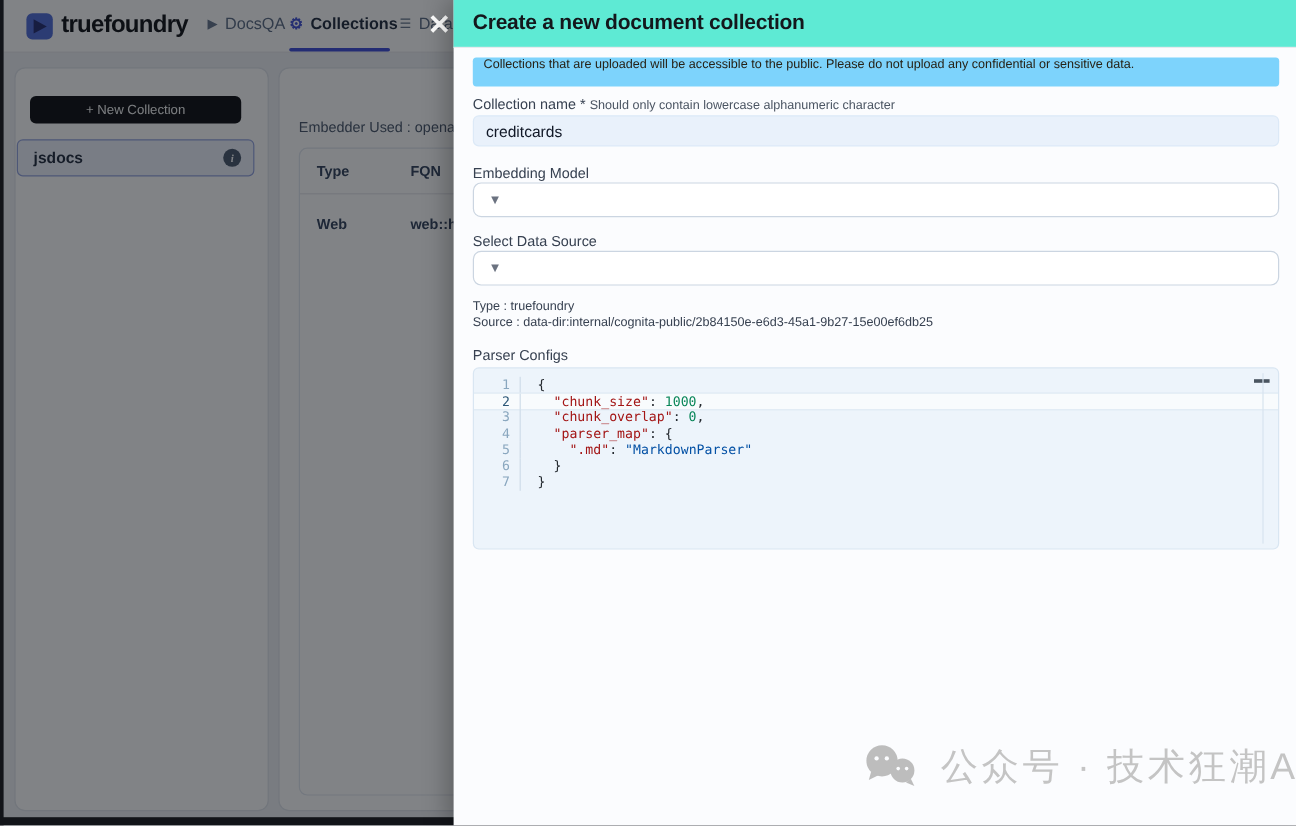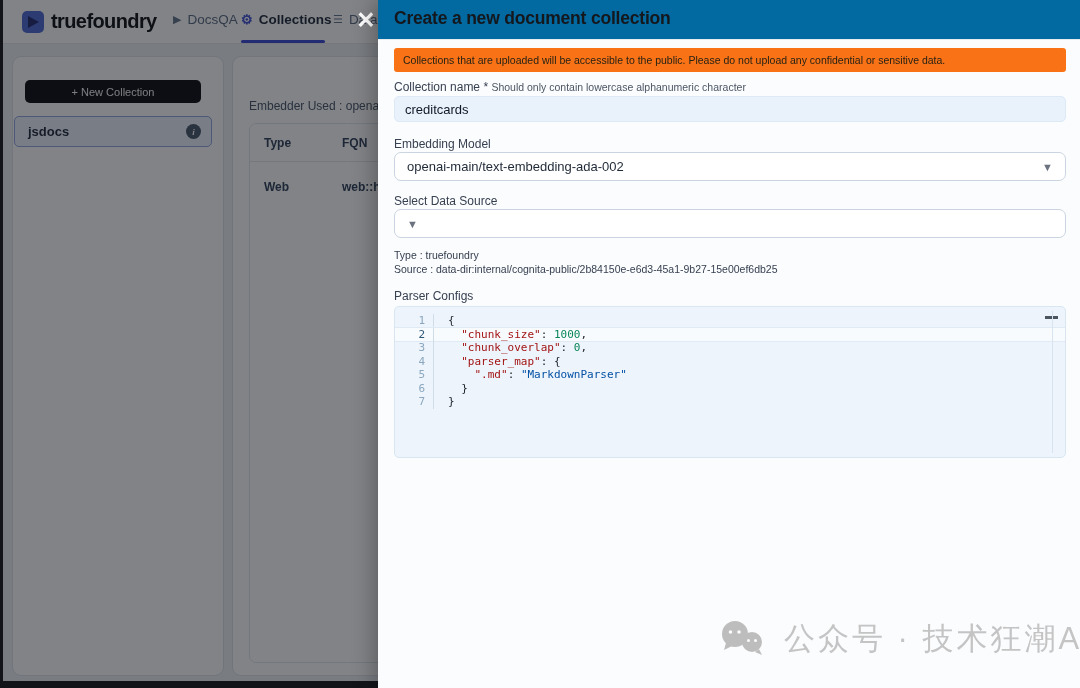--- a/index.html
+++ b/index.html
@@ -36,24 +36,24 @@
   .ds-thead { position:absolute; left:0; top:0; right:0; height:38px; border-bottom:1px solid #e5e7eb; }
   .ds-th { position:absolute; top:12px; font-size:12px; font-weight:700; color:#30405a; }
   .ds-td { position:absolute; top:56px; font-size:12px; font-weight:600; color:#30405a; white-space:nowrap; }
 
   
   .overlay { position:absolute; inset:0; background:rgba(13,17,23,0.52); z-index:50; }
   .close-btn { position:absolute; left:351px; top:5px; width:30px; height:30px; z-index:55; color:#ffffff; font-size:23px; font-weight:700; display:flex; align-items:center; justify-content:center; cursor:pointer; line-height:1; }
 
   
   .drawer { position:absolute; left:378px; top:0; width:702px; height:688px; background:#fbfcfe; z-index:60; box-shadow:-6px 0 18px rgba(0,0,0,0.25); }
-  .drawer-header { position:absolute; left:0; top:0; right:0; height:40px; background:#0369a1; border-bottom:1px solid #e8eaee;text-align:right; }
+  .drawer-header { position:absolute; left:0; top:0; right:0; height:40px; background:#5eead4; border-bottom:1px solid #e8eaee;text-align:right; }
   .drawer-title { position:absolute; left:16px; top:8px; font-size:17.5px; font-weight:800; color:#14171c; letter-spacing:-0.2px; }
 
-  .banner { position:absolute; left:16px; top:48px; width:672px; height:24px; background:#f97316; border-radius:3px; display:flex; align-items:center; padding:0 9px; }
+  .banner { position:absolute; left:16px; top:48px; width:672px; height:24px; background:#7dd3fc; border-radius:3px; display:flex; align-items:flex-start; padding:0 9px; }
   .banner-text { font-size:10.5px; color:#272216; }
 
   .fld-label { position:absolute; left:16px; font-size:12px; color:#374151; white-space:nowrap; }
   .fld-label .hint { font-size:10.5px; color:#4b5563; }
   .lbl-name { top:80px; }
   .lbl-embed { top:137px; }
   .lbl-source { top:194px; }
   .lbl-parser { top:289px; }
 
   .text-input { position:absolute; left:16px; top:96px; width:672px; height:26px; background:#e9f1fb; border:1px solid #dce9f7; border-radius:5px; font-size:13px; color:#111827; padding:0 10px; font-family:"Liberation Sans", sans-serif; }
@@ -151,21 +151,20 @@
   </div>
 
   <div class="fld-label lbl-name">
     <span>Collection name *</span>
     <span class="hint">Should only contain lowercase alphanumeric character</span>
   </div>
   <input class="text-input" value="creditcards" style="">
 
   <div class="fld-label lbl-embed">Embedding Model</div>
   <div class="select-box sel-embed">
-    <span class="sel-value">openai-main/text-embedding-ada-002</span>
     <span class="caret">▼</span>
   </div>
 
   <div class="fld-label lbl-source">Select Data Source</div>
   <div class="select-box sel-source">
     <span class="caret">▼</span>
   </div>
 
   <div class="meta-line meta-type">Type : truefoundry</div>
   <div class="meta-line meta-source">Source : data-dir:internal/cognita-public/2b84150e-e6d3-45a1-9b27-15e00ef6db25</div>

